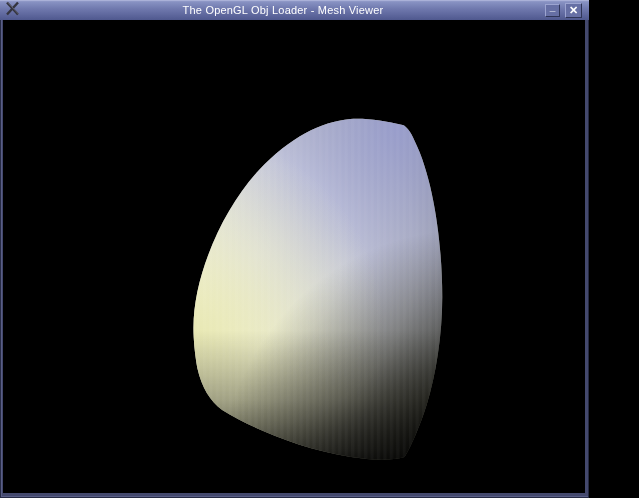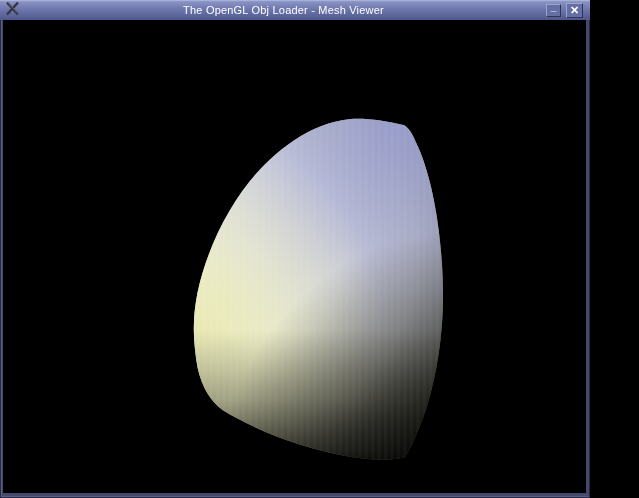--- a/index.html
+++ b/index.html
@@ -3,24 +3,23 @@
 <meta charset="utf-8">
 <style>
   html, body {
     margin: 0;
     padding: 0;
     background: #000;
     font-family: "Liberation Sans", sans-serif;
   }
   .screen {
     position: relative;
-    width: 542px;
+    width: 589px;
     height: 498px;
     overflow: hidden;
-    padding-left: 48px;
   }
   
   .window {
     position: absolute;
     inset: 0;
     background: #44496e; 
     box-shadow: inset 0 0 0 1px #262a44, inset 2px -2px 0 0 #595e86;
   }
   
   .titlebar {

